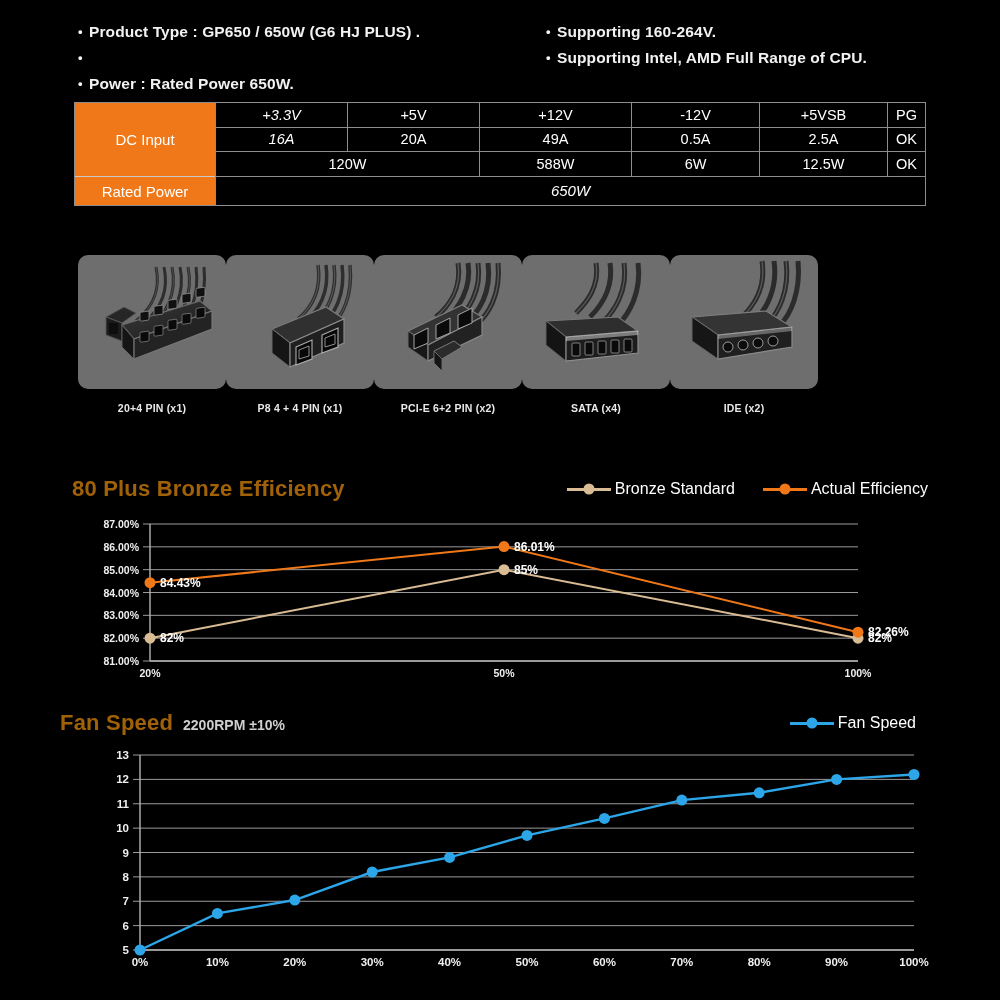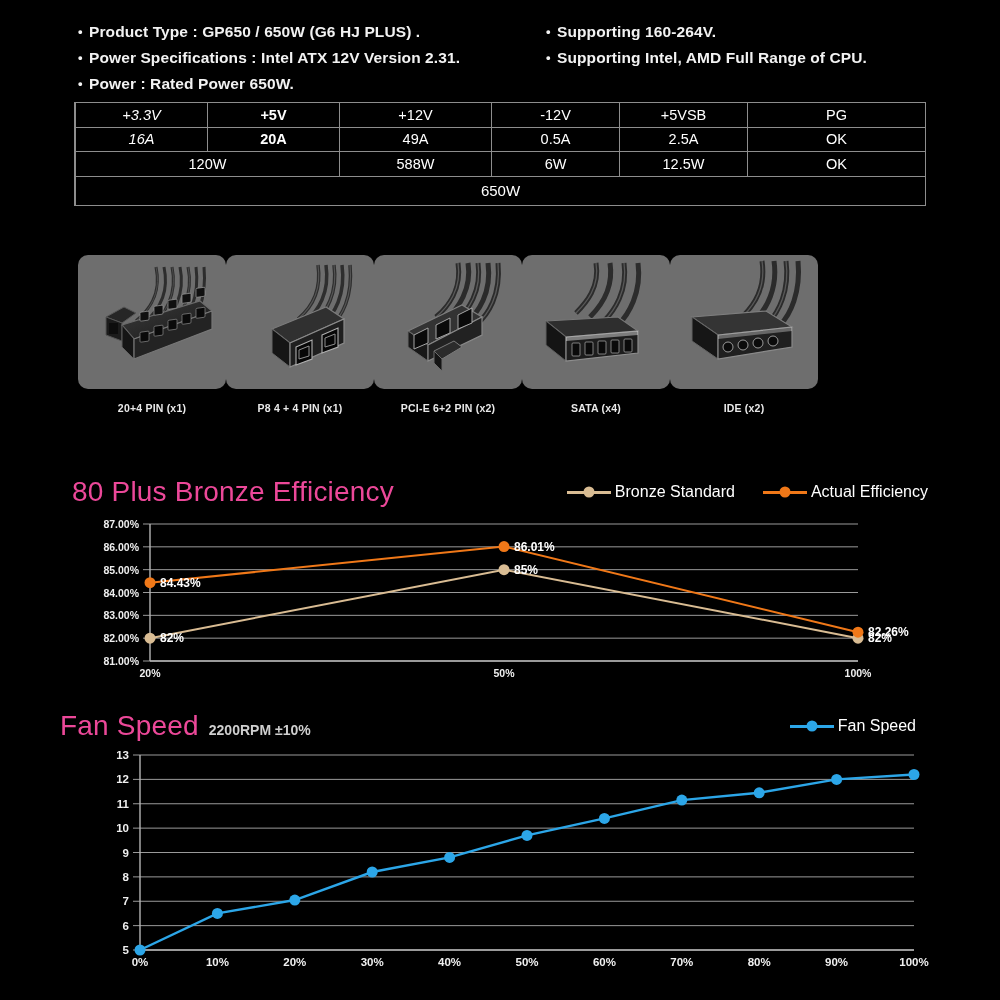--- a/index.html
+++ b/index.html
@@ -38,47 +38,47 @@
   .dc-left .cell{
     background:#f07818;color:#fff;
     display:flex;align-items:center;justify-content:center;
     font-size:15px;box-sizing:border-box;
   }
   .dc-left .cell.dcin{height:74px;border-bottom:1px solid #c9c9c9;}
   .dc-left .cell.rated{height:28px;}
   .dc-right{flex:1;display:flex;flex-direction:column;border-left:1px solid #8d8d8d;box-sizing:border-box;}
   .dc-row{display:flex;height:24.6px;border-bottom:1px solid #8d8d8d;box-sizing:border-box;}
   .dc-row.r3{height:24.8px;}
-  .dc-row.rated-row{height:28px;border-bottom:none;}
+  .dc-row.rated-row{height:28px;border-bottom:none;font-style:italic;}
   .dc-cell{
     display:flex;align-items:center;justify-content:center;
     font-size:14.5px;color:#fff;
     border-right:1px solid #8d8d8d;box-sizing:border-box;
   }
   .dc-cell:last-child{border-right:none;}
   .c-33{flex:0 0 132px;font-style:italic;}
-  .c-5{flex:0 0 132px;font-weight:bold;}
+  .c-5{flex:0 0 132px;}
   .c-12{flex:0 0 152px;}
   .c-m12{flex:0 0 128px;}
   .c-5vsb{flex:0 0 128px;}
   .c-pg{flex:1;}
   .c-merge{flex:0 0 264px;}
   .c-full{flex:1;font-size:15px;}
 
   
   .connectors{position:absolute;left:78px;top:255px;width:848px;display:flex;justify-content:flex-start;}
   .conn{width:148px;display:flex;flex-direction:column;align-items:center;}
   .conn-box{
     width:148px;height:134px;border-radius:10px;
     background:#6e6e6e;position:relative;overflow:hidden;
   }
   .conn-label{margin-top:13px;font-size:10.5px;color:#e9e9e9;font-weight:bold;letter-spacing:.2px;white-space:nowrap;}
 
   
-  .chart-title{font-size:28px;font-weight:normal;color:#ec4899;letter-spacing:.2px;}
+  .chart-title{font-size:22px;font-weight:bold;color:#a16207;letter-spacing:.2px;}
   .chart-sub{font-size:14px;color:#cfcfcf;font-weight:bold;}
   .legend{display:flex;align-items:center;gap:28px;}
   .legend-item{display:flex;align-items:center;gap:4px;}
   .legend-line{width:44px;height:3px;position:relative;display:block;}
   .legend-dot{position:absolute;left:50%;top:50%;width:11px;height:11px;border-radius:50%;transform:translate(-50%,-50%);}
   .legend-text{font-size:16px;color:#fff;}
 
   
   .eff-head{position:absolute;left:72px;top:476px;width:856px;display:flex;align-items:center;}
   .eff-head .chart-title{margin-right:auto;}
@@ -101,40 +101,43 @@
 <div class="page">
 
   <div class="specs">
     <div class="spec-col left">
       <div class="spec-item">
         <span class="bullet">•</span>
         <span>Product Type : GP650 / 650W (G6 HJ PLUS) .</span>
       </div>
       <div class="spec-item">
         <span class="bullet">•</span>
-        <span>Power Specifications : Intel ATX 12V Version 2.31.</span>
       </div>
       <div class="spec-item">
         <span class="bullet">•</span>
         <span>Power : Rated Power 650W.</span>
       </div>
     </div>
     <div class="spec-col right">
       <div class="spec-item">
         <span class="bullet">•</span>
         <span>Supporting 160-264V.</span>
       </div>
       <div class="spec-item">
         <span class="bullet">•</span>
         <span>Supporting Intel, AMD Full Range of CPU.</span>
       </div>
     </div>
   </div>
 
   <div class="dc-table">
+    <div class="dc-left">
+      <div class="cell dcin">DC Input</div>
+      <div class="cell rated">Rated Power</div>
+    </div>
     <div class="dc-right">
       <div class="dc-row">
         <div class="dc-cell c-33">+3.3V</div>
         <div class="dc-cell c-5">+5V</div>
         <div class="dc-cell c-12">+12V</div>
         <div class="dc-cell c-m12">-12V</div>
         <div class="dc-cell c-5vsb">+5VSB</div>
         <div class="dc-cell c-pg">PG</div>
       </div>
       <div class="dc-row">

